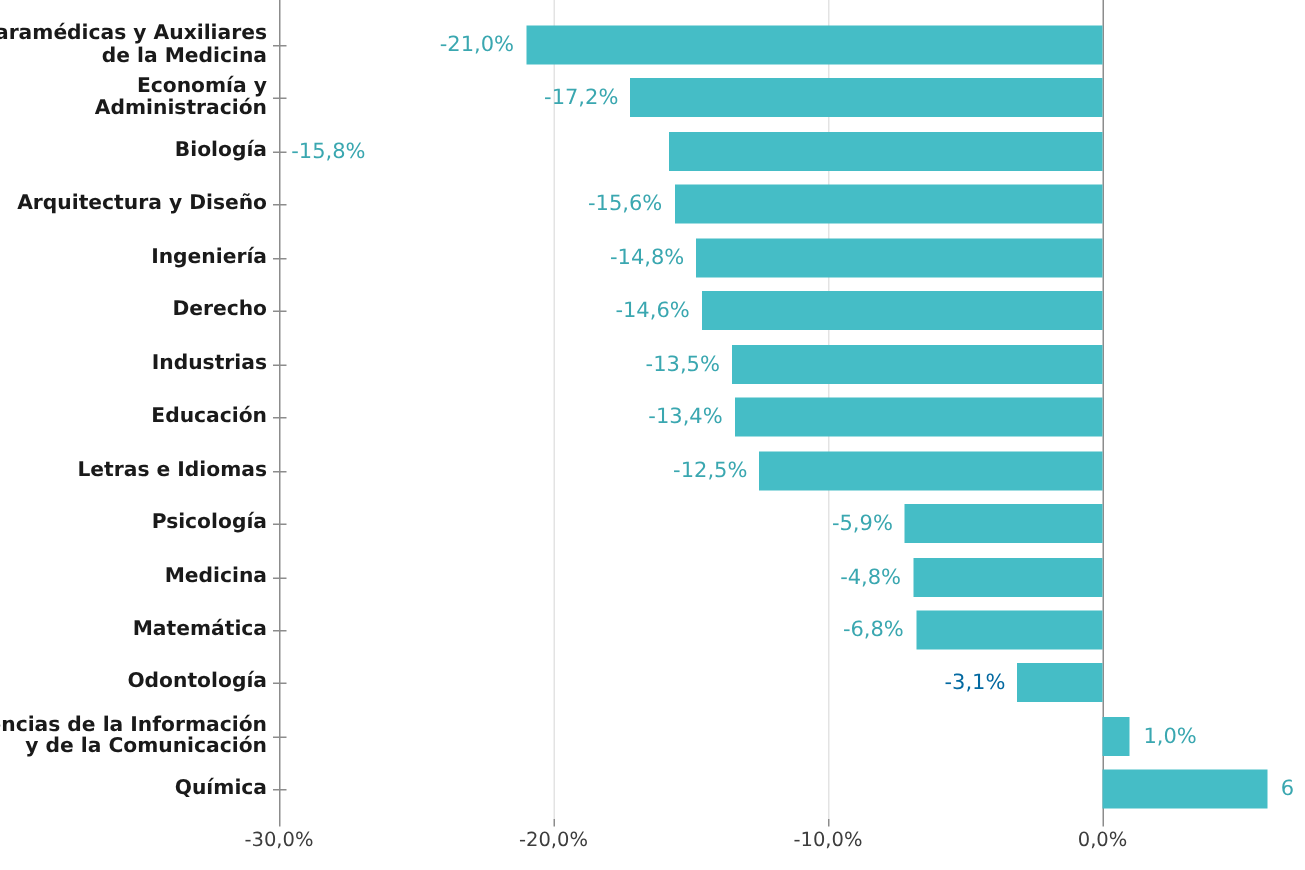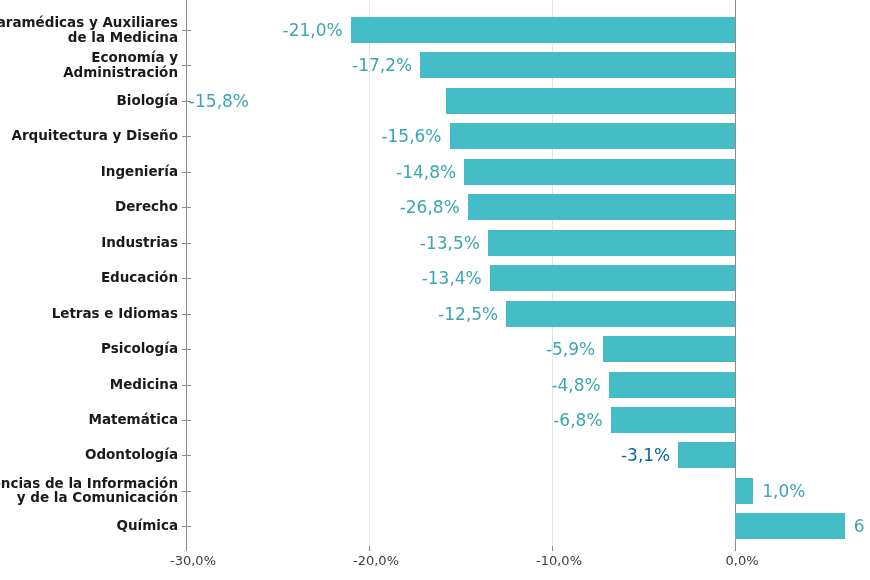--- a/index.html
+++ b/index.html
@@ -76,21 +76,21 @@
 
   .bar {
     position: absolute;
     height: 26px;
     background: #45bdc6;
     box-sizing: border-box;
   }
 
   .val-label {
     position: absolute;
-    font-size: 17px;
+    font-size: 14px;
     color: #3aa7b0;
     line-height: 26px;
     white-space: nowrap;
   }
 
   
   .xaxis {
     position: absolute;
     left: 0;
     top: 546px;
@@ -104,21 +104,20 @@
     height: 5px;
     background: #8c8c8c;
   }
   .xtick-label {
     position: absolute;
     top: 7px;
     font-size: 13px;
     color: #3d3d3d;
     transform: translateX(-50%);
     white-space: nowrap;
-    margin-left: 7px;
   }
 </style>
 </head>
 <body>
 
 <div id="chart-root">
 
   <div class="plot-area">
     <div id="gridlines">
         <div class="gridline axis-spine" style="left: 186px;"></div>
@@ -167,21 +166,21 @@
           <div class="val-label" style="color: rgb(58, 167, 176); left: 0px; width: 441.52px; text-align: right;">-15,6%</div>
         </div>
         <div class="row" style="top: 158.8px;">
           <div class="cat-label" style="top: 5px;">Ingeniería</div>
           <div class="bar" style="left: 464.16px; width: 270.84px; background: rgb(69, 189, 198);"></div>
           <div class="val-label" style="color: rgb(58, 167, 176); left: 0px; width: 456.16px; text-align: right;">-14,8%</div>
         </div>
         <div class="row" style="top: 194.25px;">
           <div class="cat-label" style="top: 5px;">Derecho</div>
           <div class="bar" style="left: 467.82px; width: 267.18px; background: rgb(69, 189, 198);"></div>
-          <div class="val-label" style="color: rgb(58, 167, 176); left: 0px; width: 459.82px; text-align: right;">-26,8%</div>
+          <div class="val-label" style="color: rgb(58, 167, 176); left: 0px; width: 459.82px; text-align: right;">-14,6%</div>
         </div>
         <div class="row" style="top: 229.7px;">
           <div class="cat-label" style="top: 5px;">Industrias</div>
           <div class="bar" style="left: 487.95px; width: 247.05px; background: rgb(69, 189, 198);"></div>
           <div class="val-label" style="color: rgb(58, 167, 176); left: 0px; width: 479.95px; text-align: right;">-13,5%</div>
         </div>
         <div class="row" style="top: 265.15px;">
           <div class="cat-label" style="top: 5px;">Educación</div>
           <div class="bar" style="left: 489.78px; width: 245.22px; background: rgb(69, 189, 198);"></div>
           <div class="val-label" style="color: rgb(58, 167, 176); left: 0px; width: 481.78px; text-align: right;">-13,4%</div>

